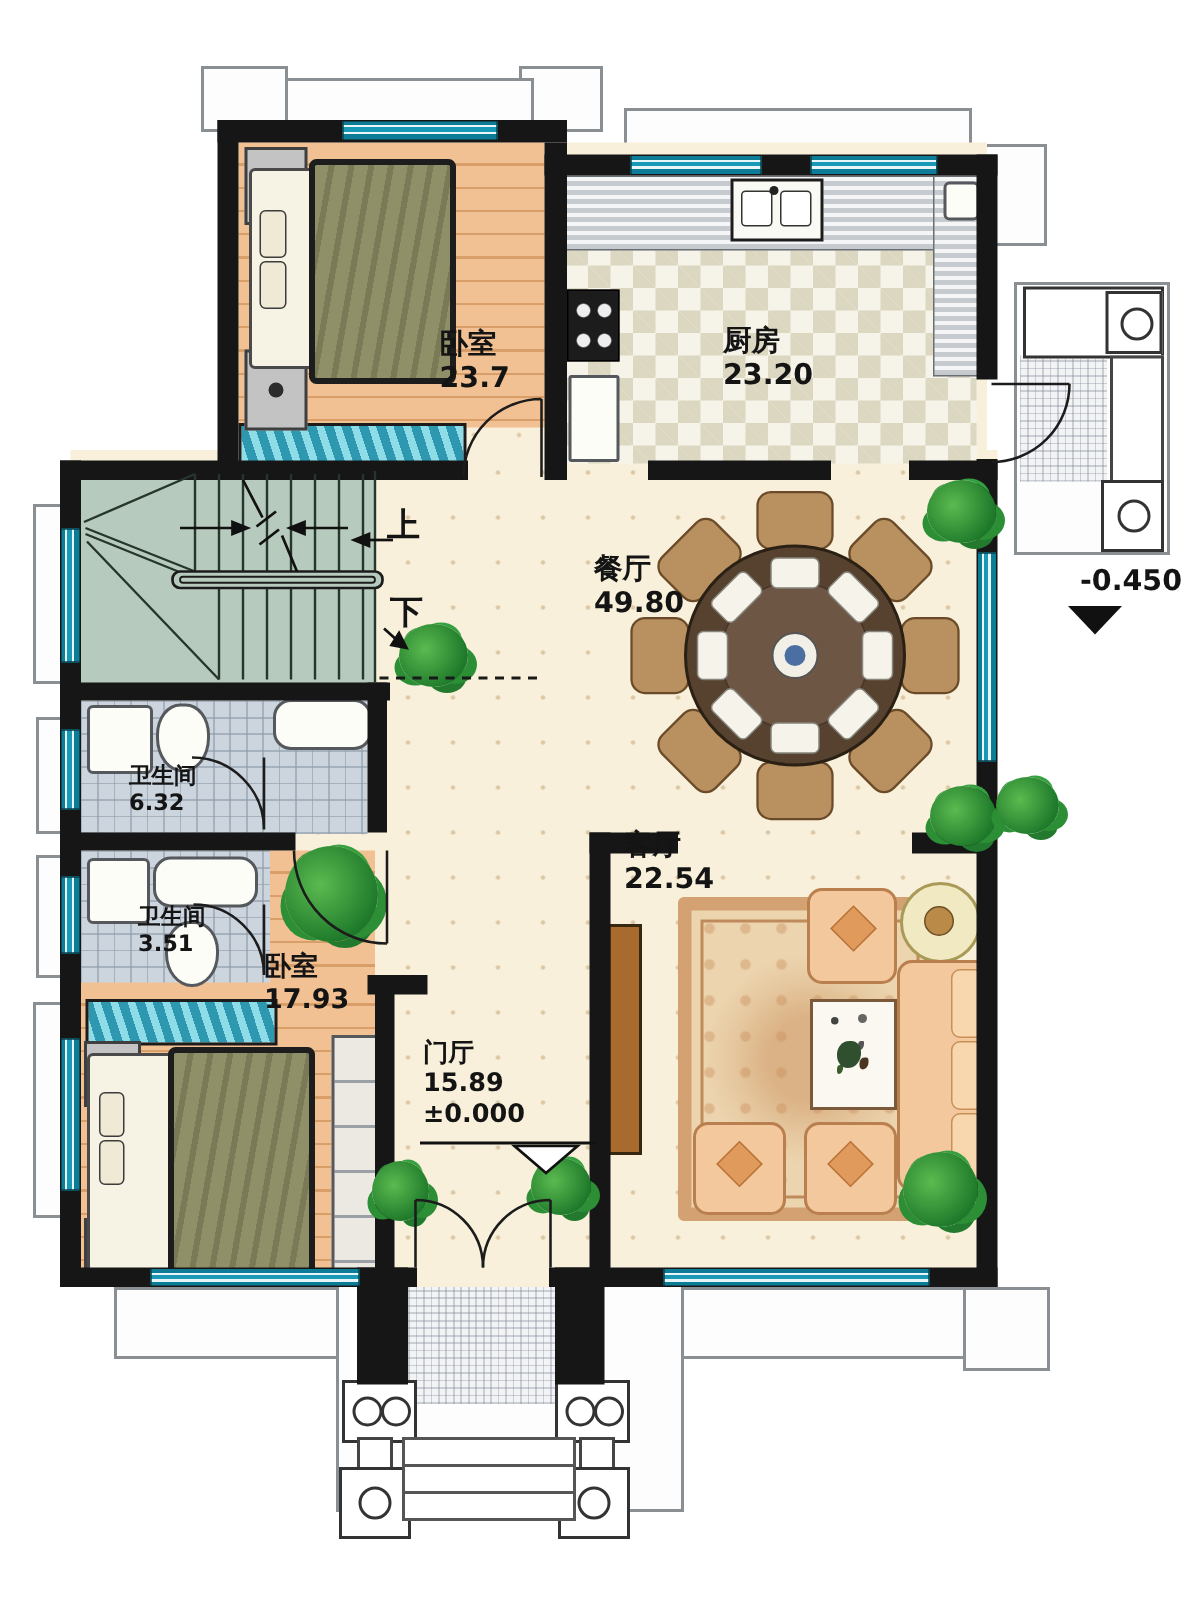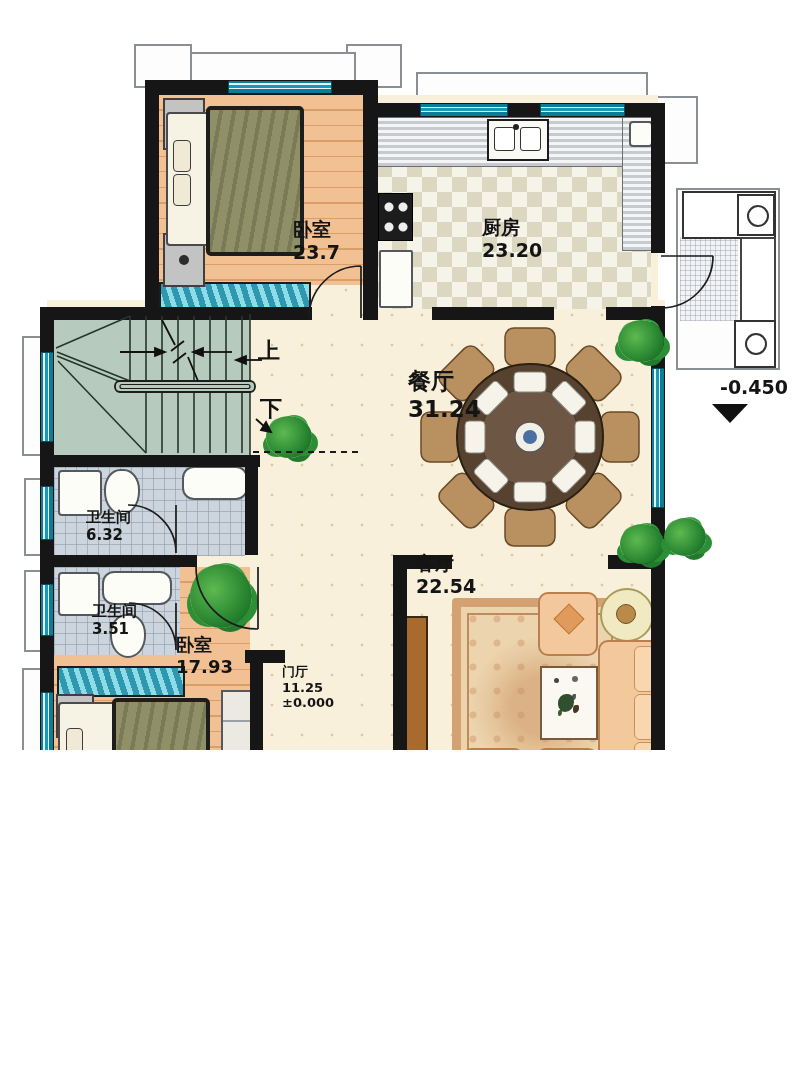--- a/index.html
+++ b/index.html
@@ -1,16 +1,16 @@
 <!DOCTYPE html>
 <html><head>
 <meta charset="utf-8">
 <style>
   html,body{margin:0;padding:0;background:#fff;}
-  #plan{position:relative;width:800px;height:750px;background:#ffffff;overflow:hidden;
+  #plan{position:relative;width:800px;height:1065px;background:#ffffff;overflow:hidden;
         font-family:"DejaVu Sans","Liberation Sans",sans-serif;}
   .abs{position:absolute;}
   
   .frame{position:absolute;border:2px solid #8a8f94;background:#fdfdfd;z-index:1;}
   
   .beige{position:absolute;background:#f8f0da;z-index:2;
     background-image:radial-gradient(circle,rgba(186,150,100,.45) 1.2px,transparent 1.7px);
     background-size:30px 30px;}
   .wood{position:absolute;z-index:2;background:#f2c193;
     background-image:repeating-linear-gradient(180deg,transparent 0 14px,rgba(196,130,70,.55) 14px 15.5px);}
@@ -305,39 +305,39 @@
   </svg>
 
   <div class="lbl" style="left:293px;top:218px;font-size:19px">
     <span>卧室</span>
     <span>23.7</span>
   </div>
   <div class="lbl" style="left:482px;top:216px;font-size:19px">
     <span>厨房</span>
     <span>23.20</span>
   </div>
-  <div class="lbl" style="left:408px;top:368px;font-size:23px">
+  <div class="lbl" style="left:396px;top:368px;font-size:19px">
     <span>餐厅</span>
-    <span>31.24</span>
+    <span>49.80</span>
   </div>
   <div class="lbl" style="left:86px;top:508px;font-size:15px">
     <span>卫生间</span>
     <span>6.32</span>
   </div>
   <div class="lbl" style="left:92px;top:602px;font-size:15px">
     <span>卫生间</span>
     <span>3.51</span>
   </div>
   <div class="lbl" style="left:176px;top:634px;font-size:18px">
     <span>卧室</span>
     <span>17.93</span>
   </div>
-  <div class="lbl" style="left:282px;top:664px;font-size:13px">
+  <div class="lbl" style="left:282px;top:692px;font-size:17px">
     <span>门厅</span>
-    <span>11.25</span>
+    <span>15.89</span>
     <span>±0.000</span>
   </div>
   <div class="lbl" style="left:416px;top:552px;font-size:19px">
     <span>客厅</span>
     <span>22.54</span>
   </div>
   <div class="lbl" style="left:258px;top:338px;font-size:22px">
     <span>上</span>
   </div>
   <div class="lbl" style="left:260px;top:396px;font-size:22px">

